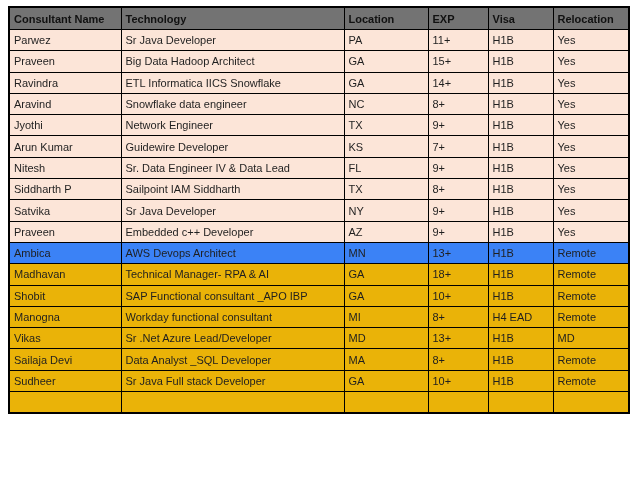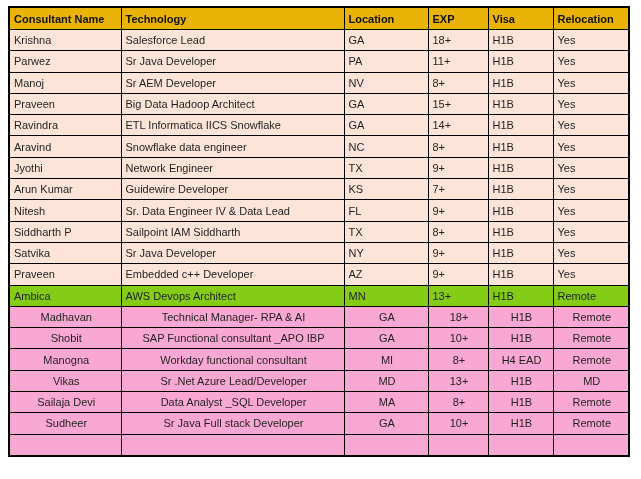--- a/index.html
+++ b/index.html
@@ -25,29 +25,29 @@
     padding: 0 2px 0 4px;
     text-align: left;
     vertical-align: middle;
     white-space: nowrap;
     overflow: hidden;
   }
   .sheet th {
     height: 21px;
     font-weight: bold;
     color: #111111;
-    background: #eab308;
+    background: #737373;
   }
   .sheet td {
     height: 20.3px;
     color: #1f1f1f;
   }
   tr.theme-peach td     { background: #fce5d8; }
-  tr.theme-peachDark td { background: #84cc16; }
-  tr.theme-blue td      { background: #f9a8d4; text-align: center; }
+  tr.theme-peachDark td { background: #3b82f6; }
+  tr.theme-blue td      { background: #eab308; }
 </style>
 </head>
 <body>
 
 <table class="sheet">
   <colgroup>
     <col style="width:112px">
     <col style="width:223px">
     <col style="width:84px">
     <col style="width:60px">
@@ -59,40 +59,24 @@
       <th>Consultant Name</th>
       <th>Technology</th>
       <th>Location</th>
       <th>EXP</th>
       <th>Visa</th>
       <th>Relocation</th>
     </tr>
   </thead>
   <tbody>
       <tr class="theme-peach">
-        <td>Krishna</td>
-        <td>Salesforce Lead</td>
-        <td>GA</td>
-        <td>18+</td>
-        <td>H1B</td>
-        <td>Yes</td>
-      </tr>
-      <tr class="theme-peach">
         <td>Parwez</td>
         <td>Sr Java Developer</td>
         <td>PA</td>
         <td>11+</td>
-        <td>H1B</td>
-        <td>Yes</td>
-      </tr>
-      <tr class="theme-peach">
-        <td>Manoj</td>
-        <td>Sr AEM Developer</td>
-        <td>NV</td>
-        <td>8+</td>
         <td>H1B</td>
         <td>Yes</td>
       </tr>
       <tr class="theme-peach">
         <td>Praveen</td>
         <td>Big Data Hadoop Architect</td>
         <td>GA</td>
         <td>15+</td>
         <td>H1B</td>
         <td>Yes</td>

